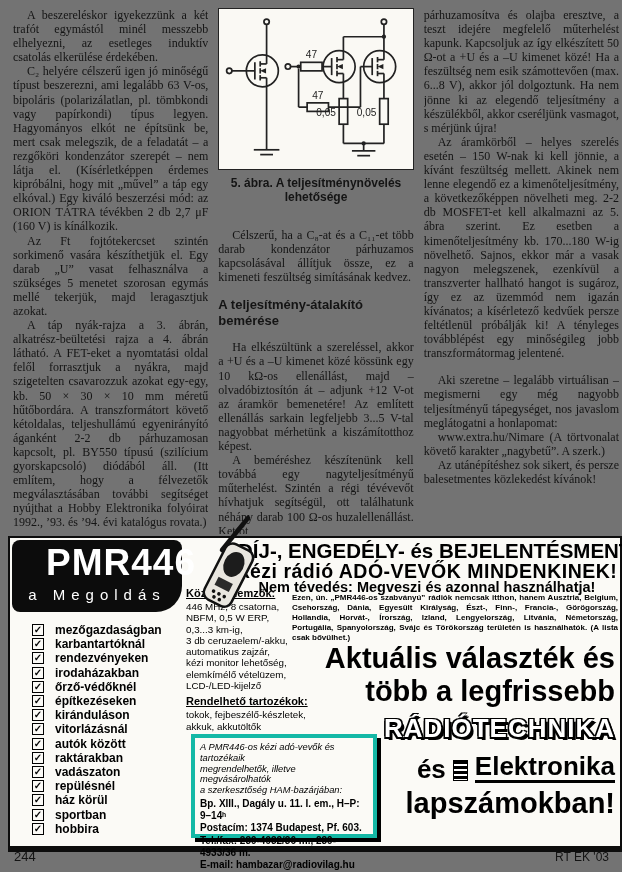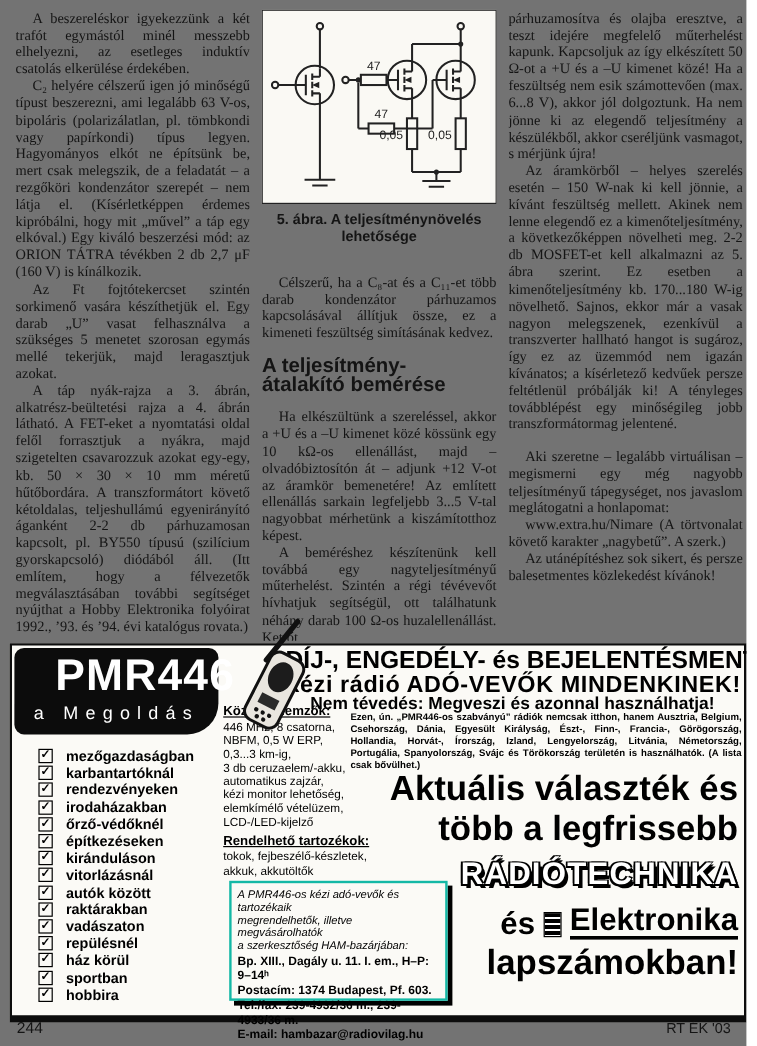--- a/index.html
+++ b/index.html
@@ -8,21 +8,21 @@
   
   .article{position:absolute;left:13px;top:8px;width:606px;height:526px;display:flex;gap:10px;overflow:hidden;}
   .col{width:197px;overflow:hidden;}
   .col p{margin:0;font-size:12px;line-height:14.1px;text-align:justify;text-indent:14px;}
   .col p.noindent{text-indent:0;}
   .col p.gap-top{margin-top:13px;}
   .figure{border:1.7px solid #222;height:160px;background:#faf9f4;padding:0;}
   .figure svg{width:100%;height:100%;}
   .fig-caption{font-family:"Liberation Sans",sans-serif;font-weight:bold;font-size:12px;
                line-height:14px;text-align:center;width:180px;margin:6px auto 24px auto;}
-  .subhead{font-family:"Liberation Sans",sans-serif;font-weight:bold;font-size:17px;
+  .subhead{font-family:"Liberation Sans",sans-serif;font-weight:bold;font-size:13px;
            line-height:16px;margin:13px 0 11px 0;width:170px;}
   .cir{stroke:#222;fill:none;stroke-width:1.6;}
   .cirf{fill:#222;stroke:none;}
   .cirlabel{font-family:"Liberation Sans",sans-serif;font-size:9.5px;fill:#222;}
   
   .ad{position:absolute;left:8px;top:536px;width:610px;height:308px;background:#fbfaf6;
       border:2px solid #0d0d0d;border-bottom-width:6px;font-family:"Liberation Sans",sans-serif;color:#000;}
   .pmr-box{position:absolute;left:2px;top:2px;width:170px;height:72px;background:#0c0c0c;
            border-radius:8px 8px 26px 8px;color:#fff;text-align:center;z-index:3;}
   .pmr-title{font-size:37px;font-weight:bold;letter-spacing:1px;line-height:40px;margin-top:3px;padding-left:34px;}
@@ -40,21 +40,21 @@
   .hline3{position:absolute;left:228px;right:4px;top:42px;text-align:center;
           font-size:14.5px;font-weight:bold;line-height:15px;white-space:nowrap;}
   .countries{position:absolute;left:282px;width:326px;top:55px;font-size:8px;font-weight:bold;
              line-height:9.9px;text-align:justify;}
   .specs-title,.acc-title{position:absolute;left:176px;font-size:11px;font-weight:bold;
              text-decoration:underline;}
   .specs-title{top:49px;}
   .specs{position:absolute;left:176px;top:63px;font-size:9.8px;line-height:11.3px;}
   .acc-title{top:157px;}
   .acc{position:absolute;left:176px;top:171px;font-size:9.8px;line-height:11.5px;}
-  .order-box{position:absolute;left:181px;top:196px;width:168px;height:88px;border:2px solid #14b8a6;
+  .order-box{position:absolute;left:181px;top:196px;width:168px;height:88px;border:4px solid #14b8a6;
              box-shadow:4px 4px 0 #000;background:#fbfaf6;padding:4px 5px;z-index:2;}
   .order-intro{font-style:italic;font-size:9.3px;line-height:10.8px;}
   .order-strong{font-weight:bold;font-size:10px;line-height:12.2px;margin-top:3px;}
   .promo{position:absolute;right:5px;top:104px;text-align:right;}
   .promo-big{font-size:29px;font-weight:bold;line-height:33px;white-space:nowrap;}
   .brand-rt{display:inline-block;margin-top:5px;font-size:26px;font-weight:bold;letter-spacing:1px;
             color:#fff;white-space:nowrap;
             text-shadow:-1.5px -1.5px 0 #000,1.5px -1.5px 0 #000,-1.5px 1.5px 0 #000,
                         1.5px 1.5px 0 #000,3px 3px 0 #000;}
   .brand-row{margin-top:8px;display:flex;justify-content:flex-end;align-items:flex-end;gap:7px;}

